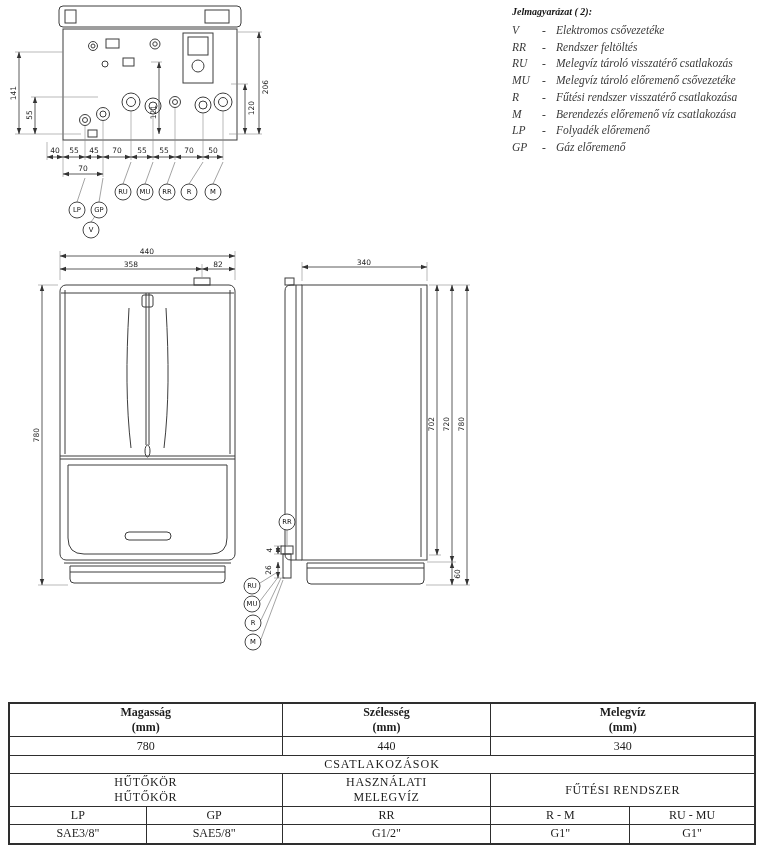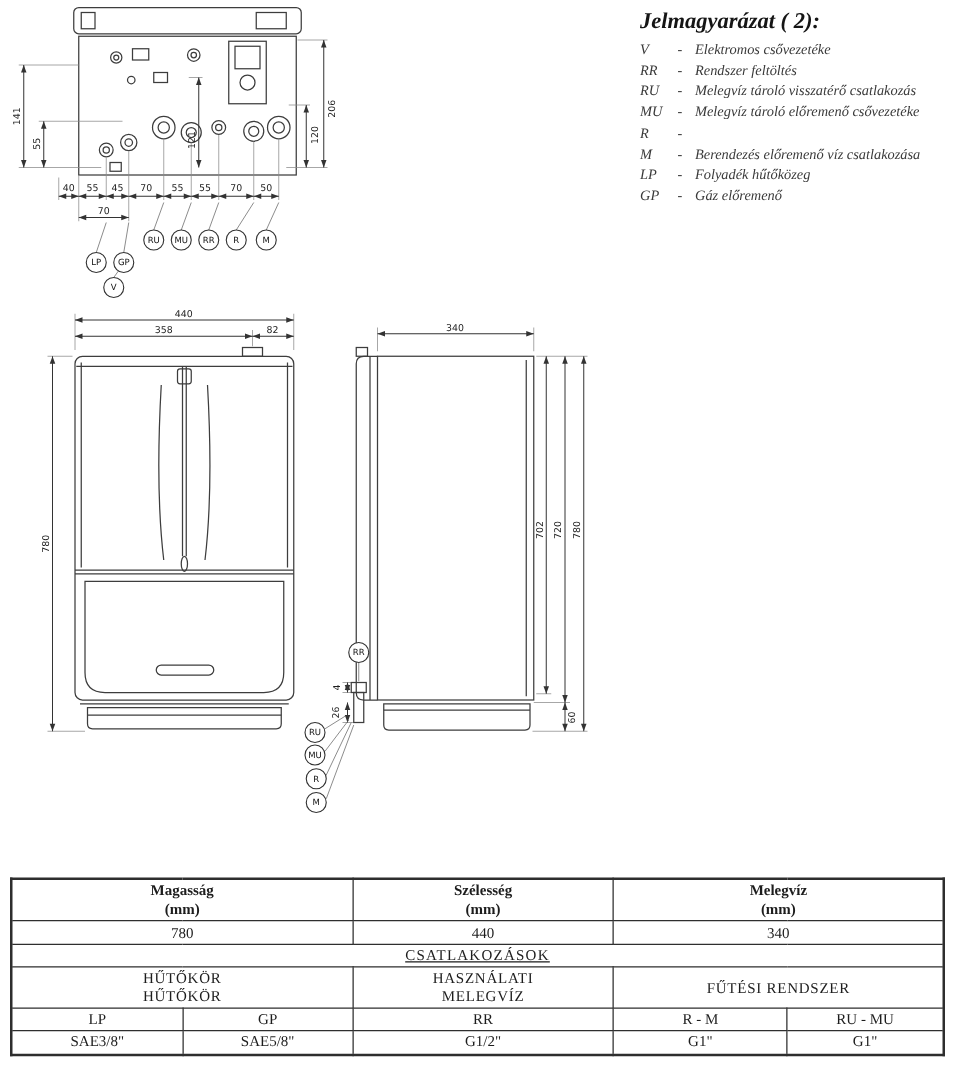--- a/index.html
+++ b/index.html
@@ -7,33 +7,33 @@
   .page { position:relative; width:765px; height:857px; background:#ffffff; overflow:hidden;
           font-family:"Liberation Serif", serif; }
   .abs { position:absolute; }
 
   
   g.dimtxt text { font-family:"DejaVu Sans", sans-serif; font-size:7.5px; fill:#1e1e1e; text-anchor:middle; }
   text.lbltxt  { font-family:"DejaVu Sans", sans-serif; font-size:6.8px; fill:#111; text-anchor:middle; }
 
   
   .legend { position:absolute; left:512px; top:6px; width:248px; color:#3a3a3a; font-style:italic; }
-  .legend-title { font-size:18px; font-weight:bold; color:#151515; margin-bottom:6px; }
+  .legend-title { font-size:10px; font-weight:bold; color:#151515; margin-bottom:6px; }
   .legend-row { display:flex; font-size:11.5px; line-height:1.28; margin-bottom:2px; }
   .legend-sym  { flex:0 0 30px; }
   .legend-dash { flex:0 0 14px; }
   .legend-txt  { flex:1; }
 
   
   .spec-table { position:absolute; left:8px; top:702px; width:748px; border-collapse:collapse;
                 font-size:12px; color:#1d1d1d; border:2px solid #2e2e2e; }
   .spec-table td { border:1px solid #2e2e2e; text-align:center; vertical-align:middle; padding:1px 3px; }
   .r-hdr td { font-weight:bold; height:33px; }
   .r-val td { height:19px; }
-  .r-con td { height:18px; letter-spacing:1px;text-decoration:underline; }
+  .r-con td { height:18px; letter-spacing:1px; }
   .r-grp td { height:33px; letter-spacing:0.6px; }
   .r-ch  td { height:18px; }
   .r-cv  td { height:19px; }
 </style>
 </head>
 <body>
 
 <div class="page">
 
   <svg class="abs" style="left:5px; top:2px;" width="270" height="242" viewBox="0 0 270 242">
@@ -192,30 +192,31 @@
       <span class="legend-txt">Melegvíz tároló visszatérő csatlakozás</span>
     </div>
     <div class="legend-row">
       <span class="legend-sym">MU</span>
       <span class="legend-dash">-</span>
       <span class="legend-txt">Melegvíz tároló előremenő csővezetéke</span>
     </div>
     <div class="legend-row">
       <span class="legend-sym">R</span>
       <span class="legend-dash">-</span>
+      <span class="legend-txt">Fűtési rendszer visszatérő csatlakozása</span>
     </div>
     <div class="legend-row">
       <span class="legend-sym">M</span>
       <span class="legend-dash">-</span>
       <span class="legend-txt">Berendezés előremenő víz csatlakozása</span>
     </div>
     <div class="legend-row">
       <span class="legend-sym">LP</span>
       <span class="legend-dash">-</span>
-      <span class="legend-txt">Folyadék hűtőközeg</span>
+      <span class="legend-txt">Folyadék előremenő</span>
     </div>
     <div class="legend-row">
       <span class="legend-sym">GP</span>
       <span class="legend-dash">-</span>
       <span class="legend-txt">Gáz előremenő</span>
     </div>
   </div>
 
   <svg class="abs" style="left:28px; top:246px;" width="225" height="425" viewBox="0 0 225 425">
     <defs>

